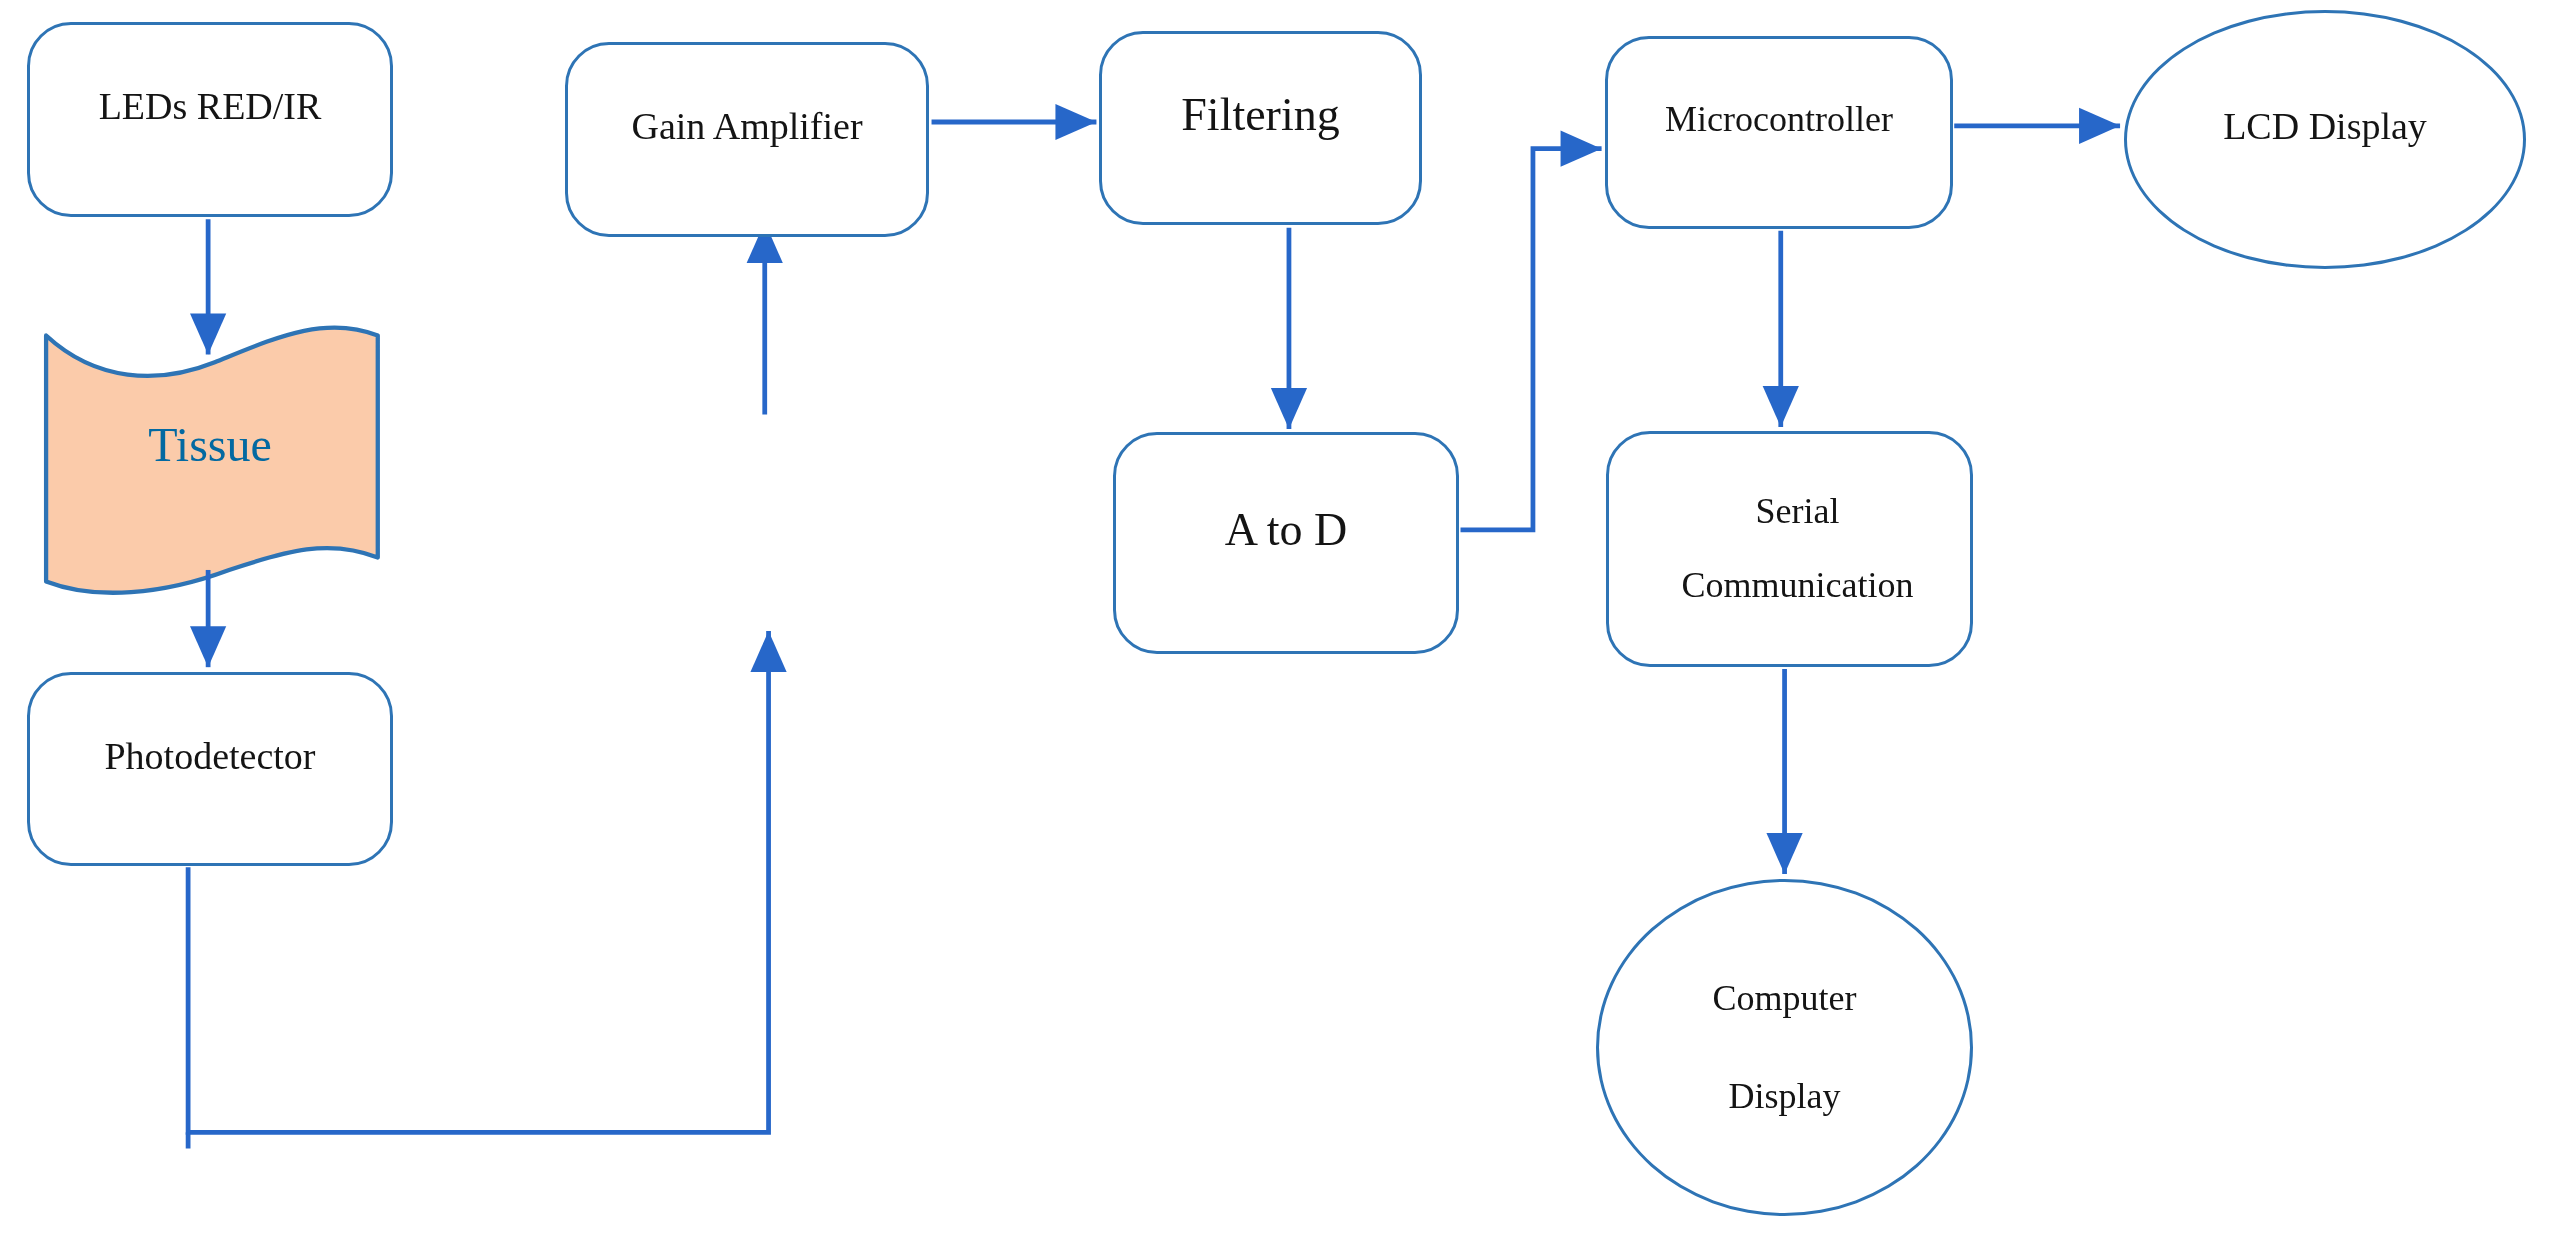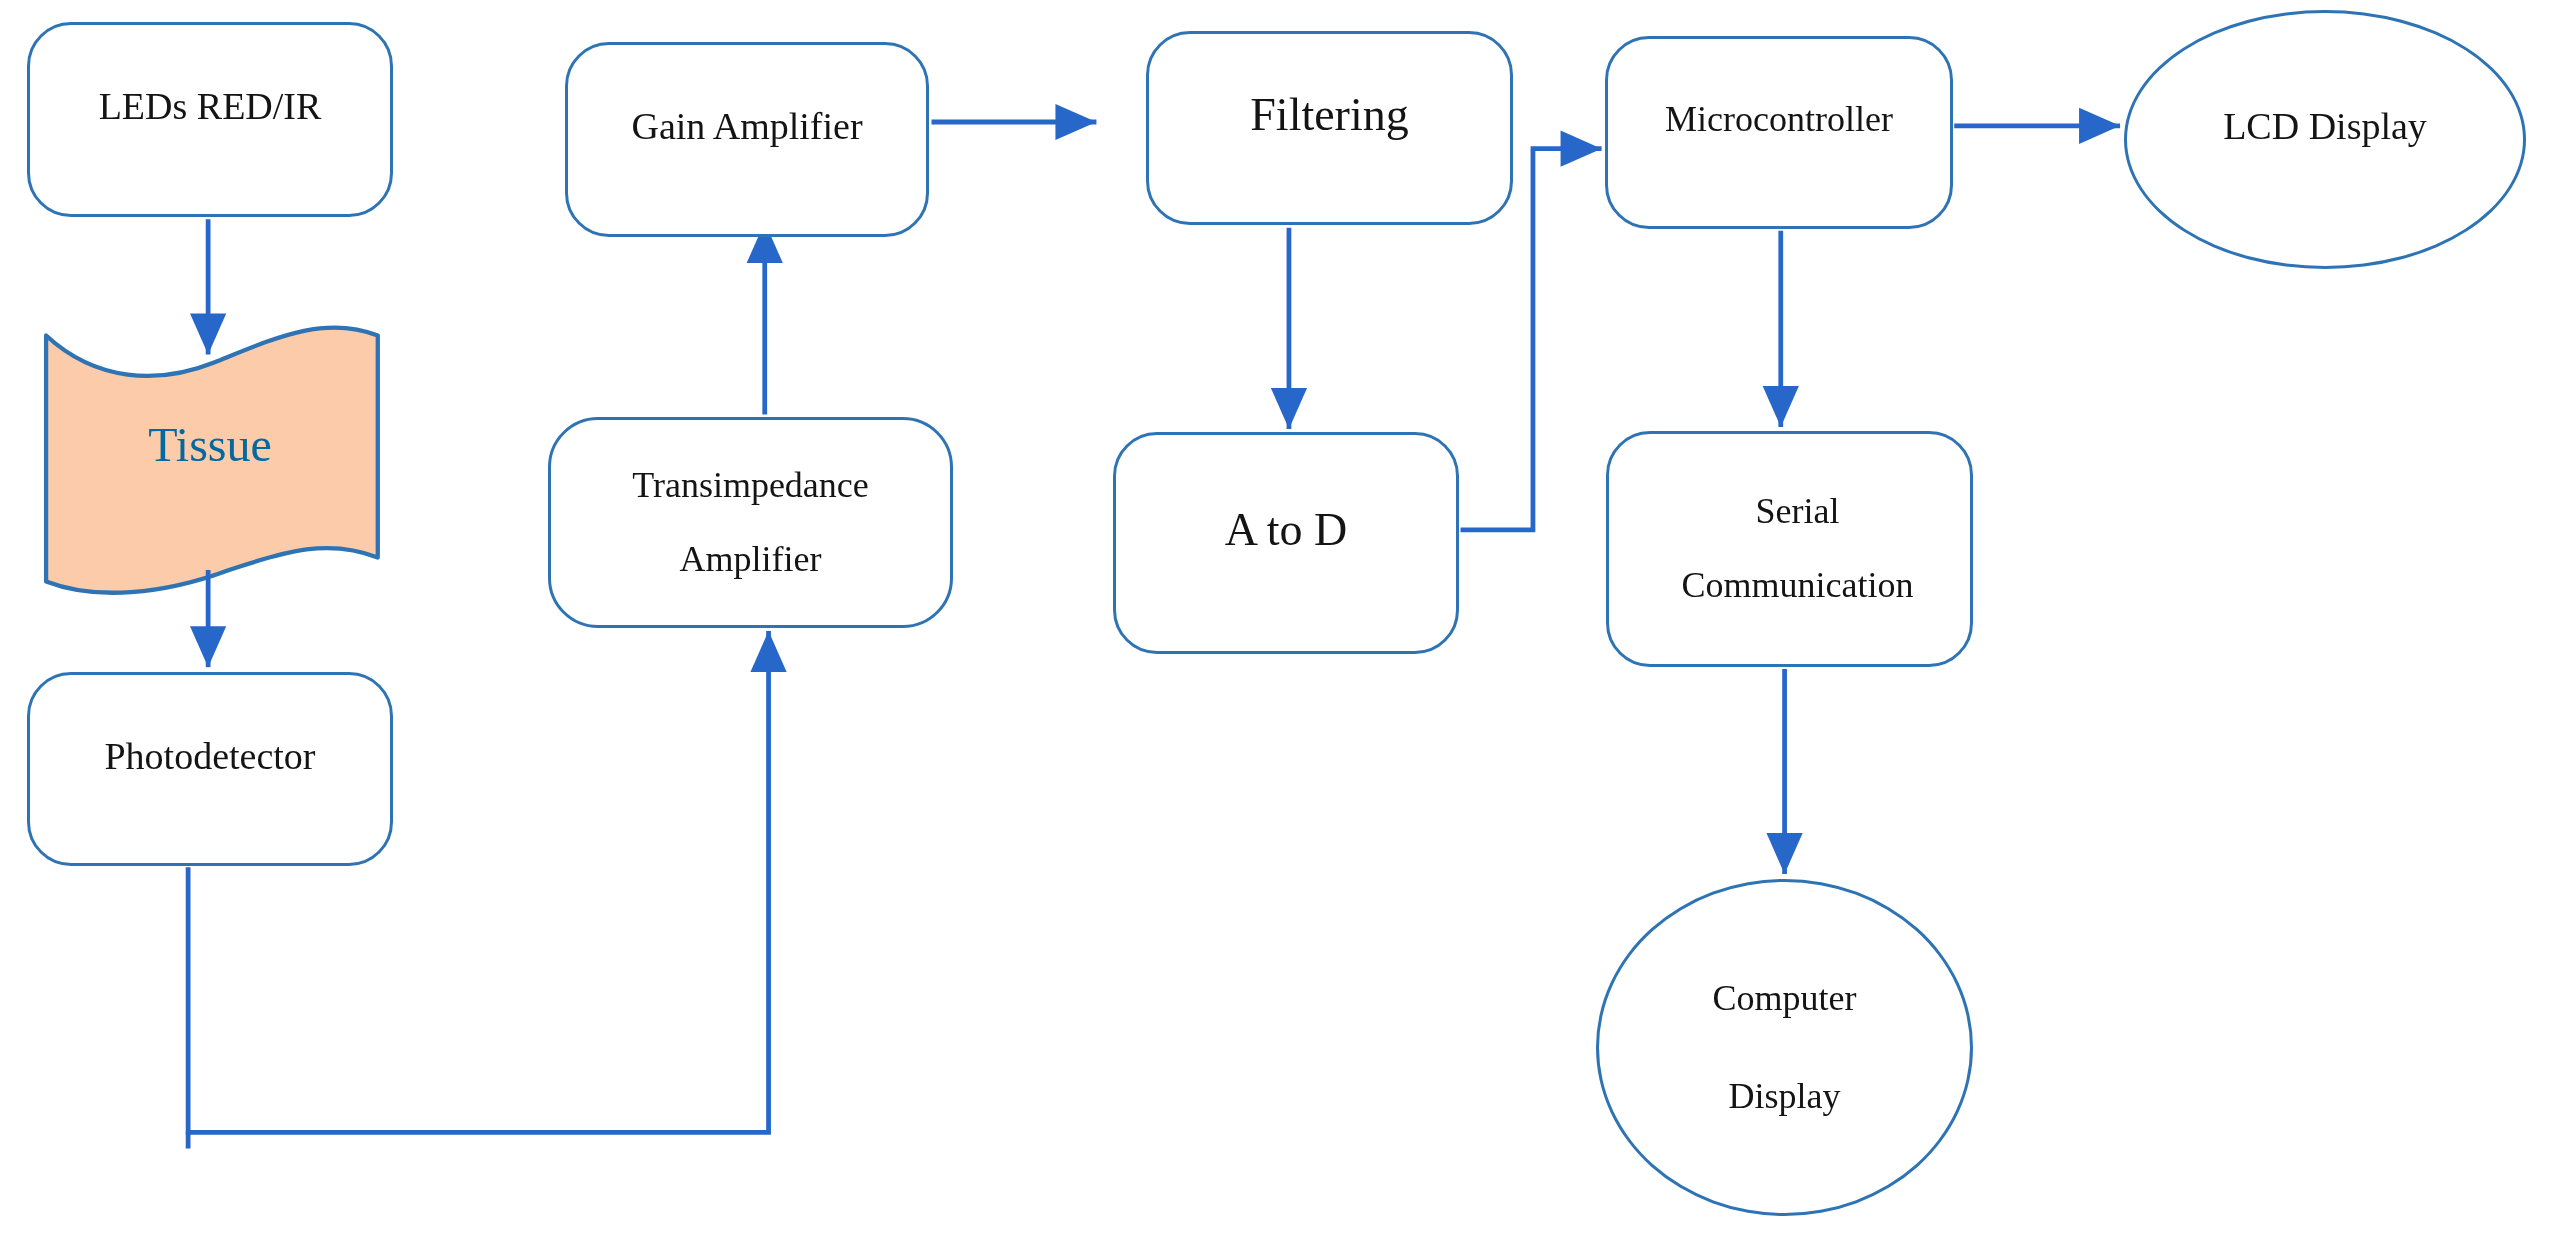--- a/index.html
+++ b/index.html
@@ -88,26 +88,22 @@
   </div>
 
   <div class="node box single fs40" style="left:27px;top:672px;width:366px;height:194px;">
     <span class="lbl">Photodetector</span>
   </div>
 
   <div class="node box single fs40" style="left:565px;top:22px;width:364px;height:195px;margin-top:20px;">
     <span class="lbl">Gain Amplifier</span>
   </div>
 
-  <div class="node box two fs38" style="left:548px;top:417px;width:405px;height:211px;border-radius:50px;">
-    <span class="lbl">Transimpedance</span>
-    <span class="lbl">Amplifier</span>
-  </div>
 
-  <div class="node box single fs48" style="left:1099px;top:31px;width:367px;height:194px;margin-left:47px;">
+  <div class="node box single fs48" style="left:1099px;top:31px;width:323px;height:194px;">
     <span class="lbl">Filtering</span>
   </div>
 
   <div class="node box single fs48" style="left:1113px;top:432px;width:346px;height:222px;">
     <span class="lbl">A to D</span>
   </div>
 
   <div class="node box single fs38" style="left:1605px;top:36px;width:348px;height:193px;">
     <span class="lbl">Microcontroller</span>
   </div>

